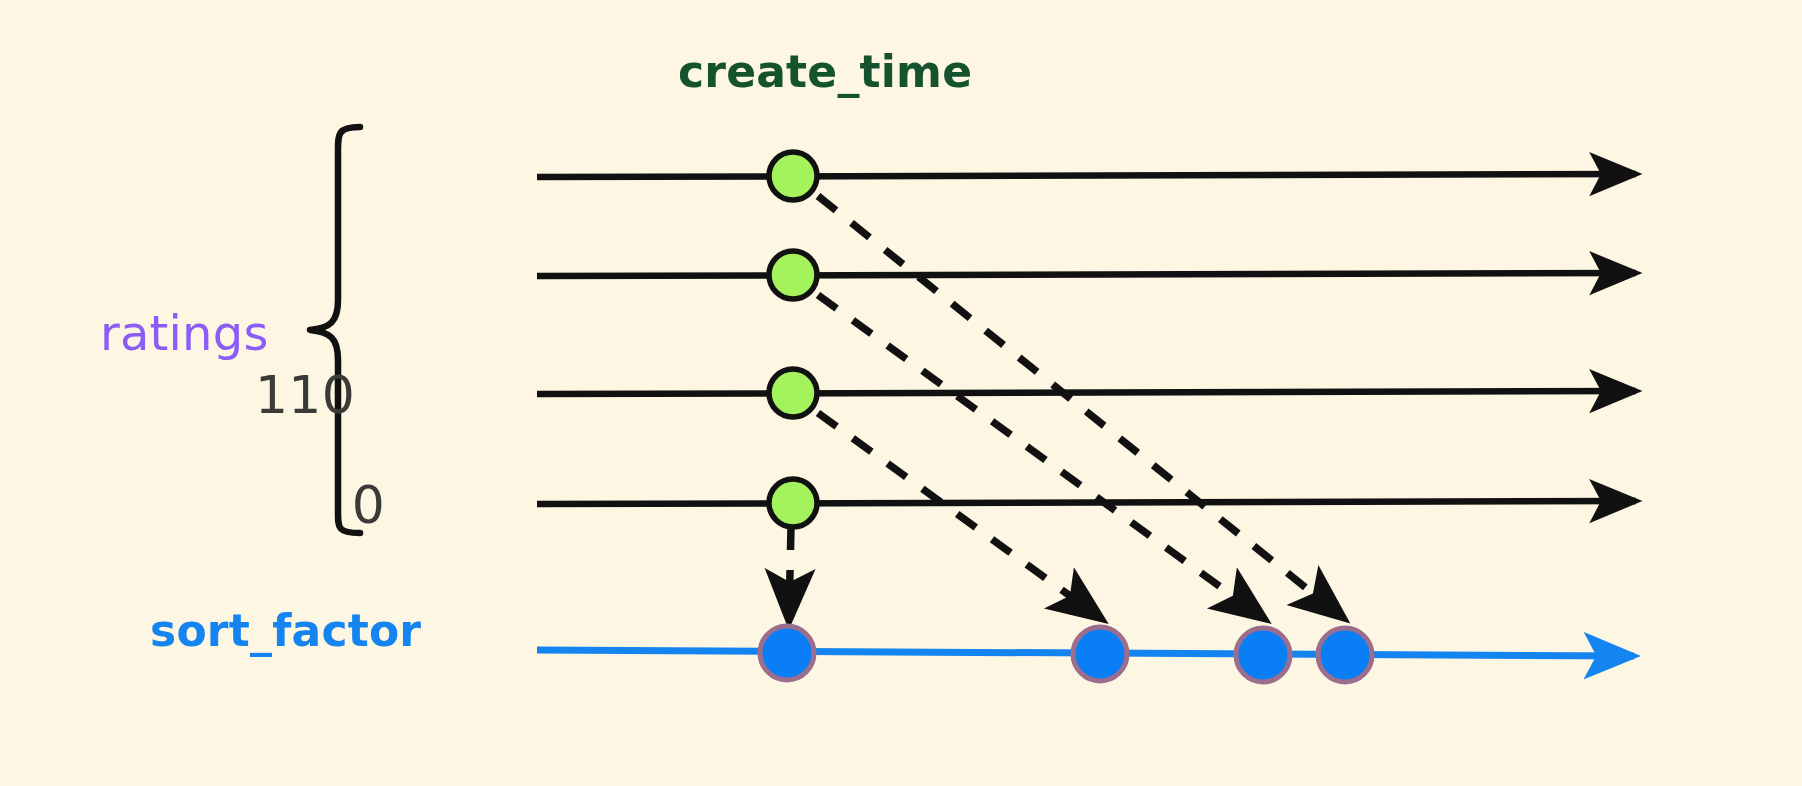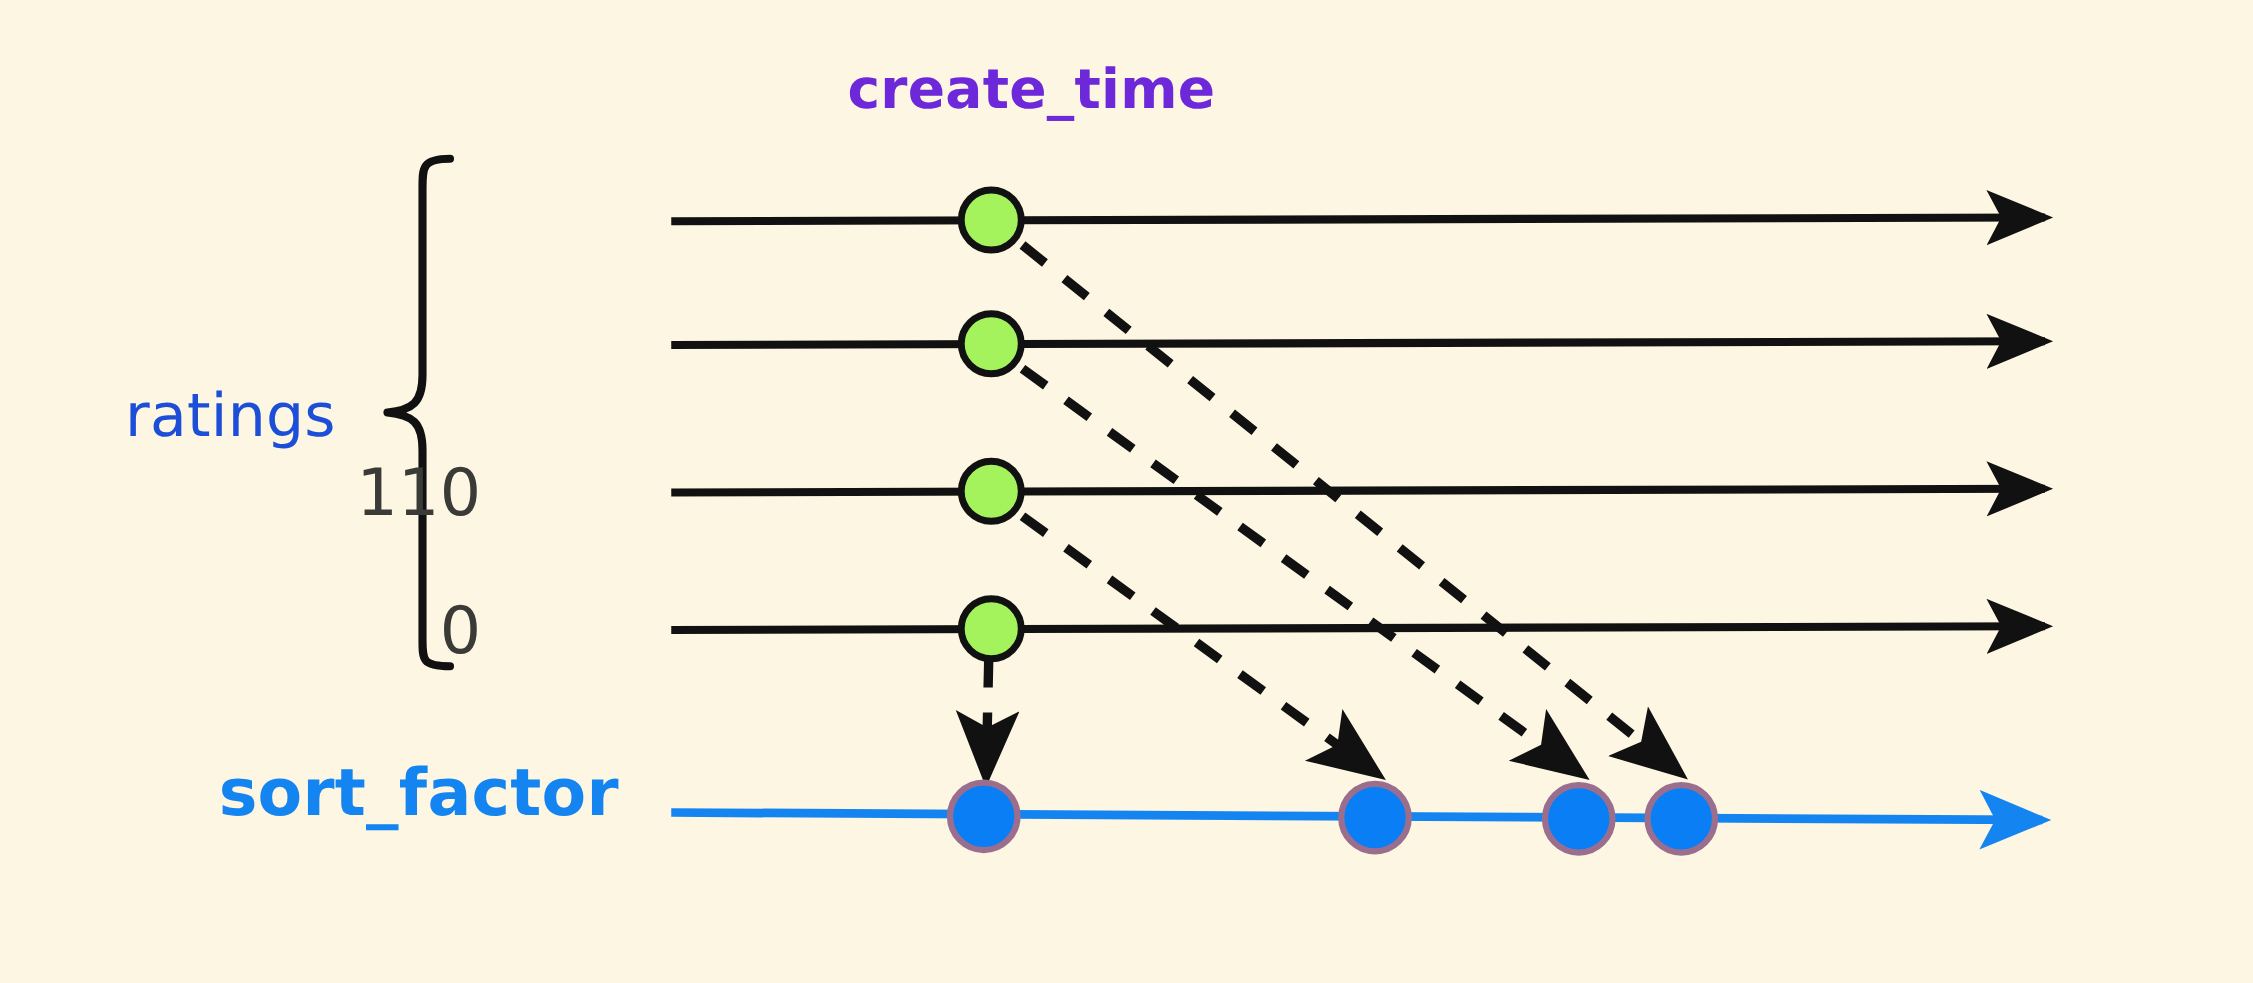--- a/index.html
+++ b/index.html
@@ -31,34 +31,33 @@
     letter-spacing: .2px;
   }
   .tick-label {
     color: #3A3A36;
     font-size: 52px;
     font-weight: 500;
     text-align: right;
     width: 160px;
   }
   .ratings-label {
-    color: #1d4ed8;
+    color: #8b5cf6;
     font-size: 48px;
     font-weight: 500;
   }
   .create-time-label {
-    color: #6d28d9;
+    color: #14532d;
     font-size: 44px;
     font-weight: 700;
   }
   .sort-factor-label {
     color: #1484F0;
-    font-size: 52px;
+    font-size: 44px;
     font-weight: 700;
-    text-align: center;
     line-height: 1.18;
   }
 </style>
 </head>
 <body>
 
 <div id="canvas">
 
   <svg id="diagram" viewBox="0 0 1802 786">
     <defs>
@@ -140,18 +139,18 @@
     </g>
     <g>
       <circle cx="793" cy="503" r="24" fill="#A4F25C" stroke="#111111" stroke-width="5.5"></circle>
     </g>
   </svg>
 
   <div class="txt create-time-label" style="left:678px; top:46px;">create_time</div>
 
   <div class="txt ratings-label" style="left:100px; top:305px;">ratings</div>
 
-  <div class="txt tick-label" style="left:225px; top:365px;">110</div>
+  <div class="txt tick-label" style="left:225px; top:365px;text-align:center;">110</div>
   <div class="txt tick-label" style="left:225px; top:475px;">0</div>
 
   <div class="txt sort-factor-label" style="left:150px; top:605px; width:370px;">sort_factor</div>
 
 </div>
 
 </body></html>

